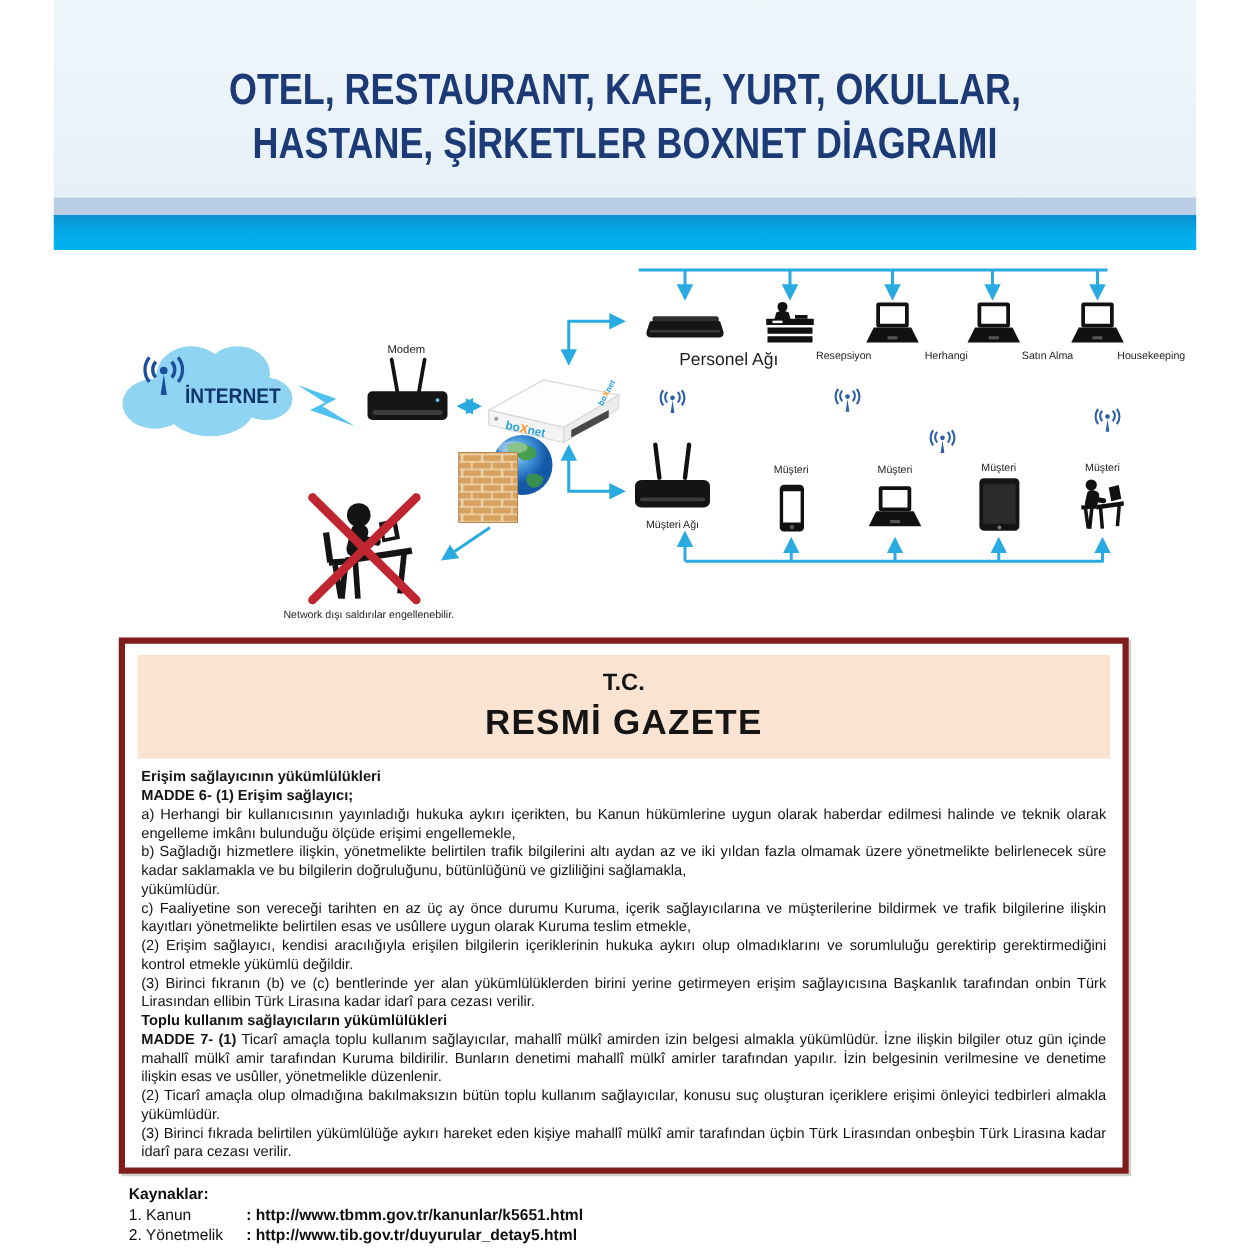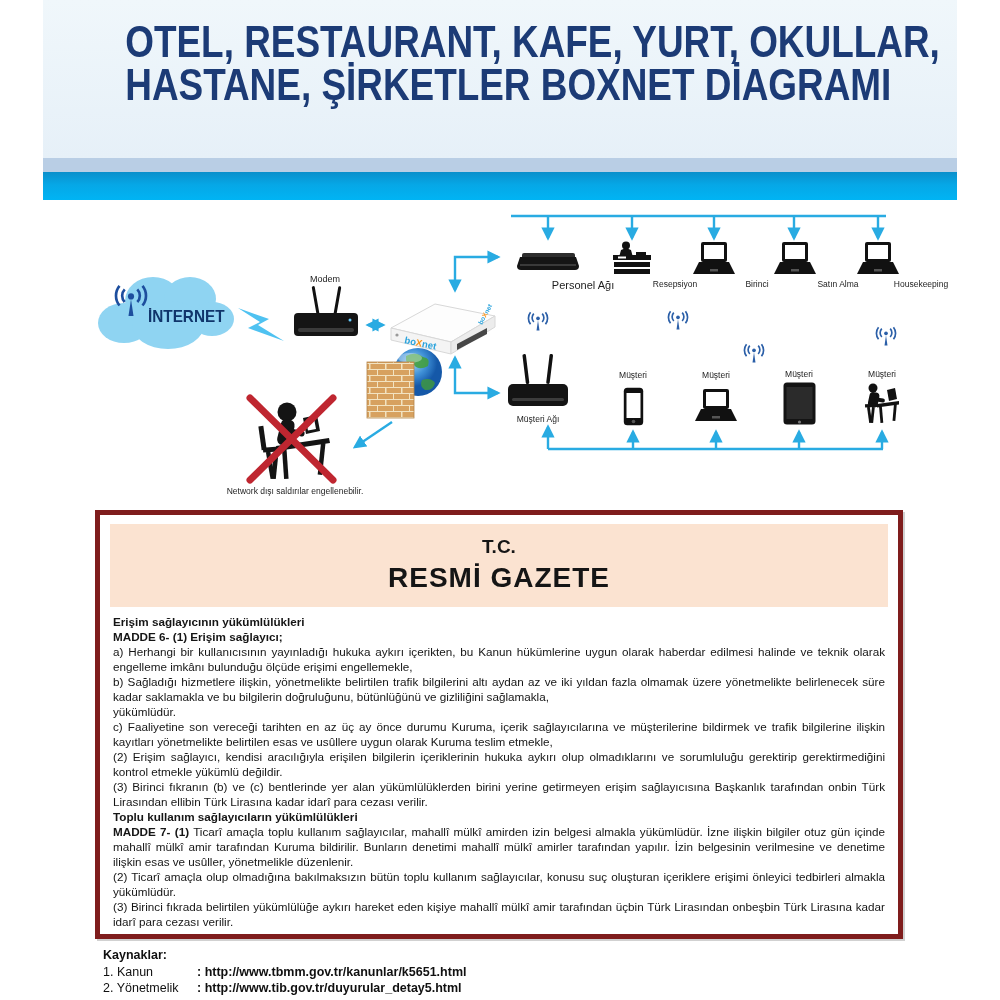--- a/index.html
+++ b/index.html
@@ -1,22 +1,22 @@
 <!DOCTYPE html>
 <html><head>
 <meta charset="utf-8">
 <style>
   html,body{margin:0;padding:0;background:#fff;}
   .page{position:relative;width:1000px;height:1000px;background:#fff;overflow:hidden;
         font-family:"Liberation Sans",sans-serif;}
   
   .hdr{position:absolute;left:43px;top:0;width:914px;height:158px;
        background:linear-gradient(180deg,#f0f7fb 0%,#e6f0f8 100%);}
-  .hdr-title{padding-top:20px;text-align:center;color:#1c3b76;font-weight:bold;
-             font-size:45px;line-height:43px;}
+  .hdr-title{padding-top:50px;text-align:center;color:#1c3b76;font-weight:bold;
+             font-size:35px;line-height:43px;}
   .tline{transform:scaleX(0.82);transform-origin:50% 50%;white-space:nowrap;}
   .strip-gray{position:absolute;left:43px;top:158px;width:914px;height:14px;background:#b9cee5;}
   .strip-cyan{position:absolute;left:43px;top:172px;width:914px;height:28px;
               background:linear-gradient(180deg,#0a8fcb 0%,#06a7e6 45%,#00b4f4 100%);}
   
   .diagram{position:absolute;left:43px;top:200px;width:914px;height:310px;background:#fff;}
   .abs{position:absolute;}
   .dlabel{position:absolute;transform:translateX(-50%);font-size:9px;color:#1d1d1d;
           white-space:nowrap;}
   .inet-text{position:absolute;left:58px;top:44px;font-size:17px;font-weight:bold;
@@ -178,42 +178,42 @@
         <line x1="93" y1="8" x2="10" y2="90"></line>
       </g>
     </svg>
     <div class="dlabel" style="left:252px;top:286px;font-size:8.5px;">Network dışı saldırılar engellenebilir.</div>
 
     <svg class="abs" style="left:474px;top:45px" width="62" height="32" viewBox="0 0 62 32">
       <rect x="5" y="8" width="53" height="6" rx="2" fill="#2e2e2e"></rect>
       <path d="M3 12 L59 12 L62 21 Q62 25 58 25 L4 25 Q0 25 0 21 Z" fill="#151515"></path>
       <rect x="3" y="19" width="56" height="2" fill="#3a3a3a"></rect>
     </svg>
-    <div class="dlabel" style="left:540px;top:79px;font-size:11px;">Personel Ağı</div>
+    <div class="dlabel" style="left:540px;top:79px;font-size:14px;">Personel Ağı</div>
 
     <svg class="abs" style="left:568px;top:41px" width="42" height="37" viewBox="0 0 42 37">
       <g fill="#111">
         <circle cx="15" cy="4.5" r="4"></circle>
         <path d="M10 9 q5 -3 10 0 l1.5 5.5 h-13 z"></path>
         <rect x="2" y="14" width="38" height="5"></rect>
         <rect x="25" y="11" width="10" height="3"></rect>
         <rect x="3" y="21" width="36" height="5"></rect>
         <rect x="3" y="28" width="36" height="5"></rect>
       </g>
       <rect x="7" y="15.5" width="8" height="2" fill="#fff"></rect>
     </svg>
     <div class="dlabel" style="left:632px;top:79px;font-size:8.5px;">Resepsiyon</div>
 
     <svg class="abs" style="left:649px;top:41px" width="44" height="37" viewBox="0 0 44 37">
       <rect x="9" y="1" width="26" height="20" rx="2" fill="#111"></rect>
       <rect x="12" y="4" width="20" height="14" fill="#fff"></rect>
       <path d="M7 21 L37 21 L43 33 L1 33 Z" fill="#111"></path>
       <rect x="18" y="28" width="8" height="2.5" fill="#555"></rect>
     </svg>
-    <div class="dlabel" style="left:714px;top:79px;font-size:8.5px;">Birinci</div>
+    <div class="dlabel" style="left:714px;top:79px;font-size:8.5px;">Herhangi</div>
 
     <svg class="abs" style="left:730px;top:41px" width="44" height="37" viewBox="0 0 44 37">
       <rect x="9" y="1" width="26" height="20" rx="2" fill="#111"></rect>
       <rect x="12" y="4" width="20" height="14" fill="#fff"></rect>
       <path d="M7 21 L37 21 L43 33 L1 33 Z" fill="#111"></path>
       <rect x="18" y="28" width="8" height="2.5" fill="#555"></rect>
     </svg>
     <div class="dlabel" style="left:795px;top:79px;font-size:8.5px;">Satın Alma</div>
 
     <svg class="abs" style="left:813px;top:41px" width="44" height="37" viewBox="0 0 44 37">

